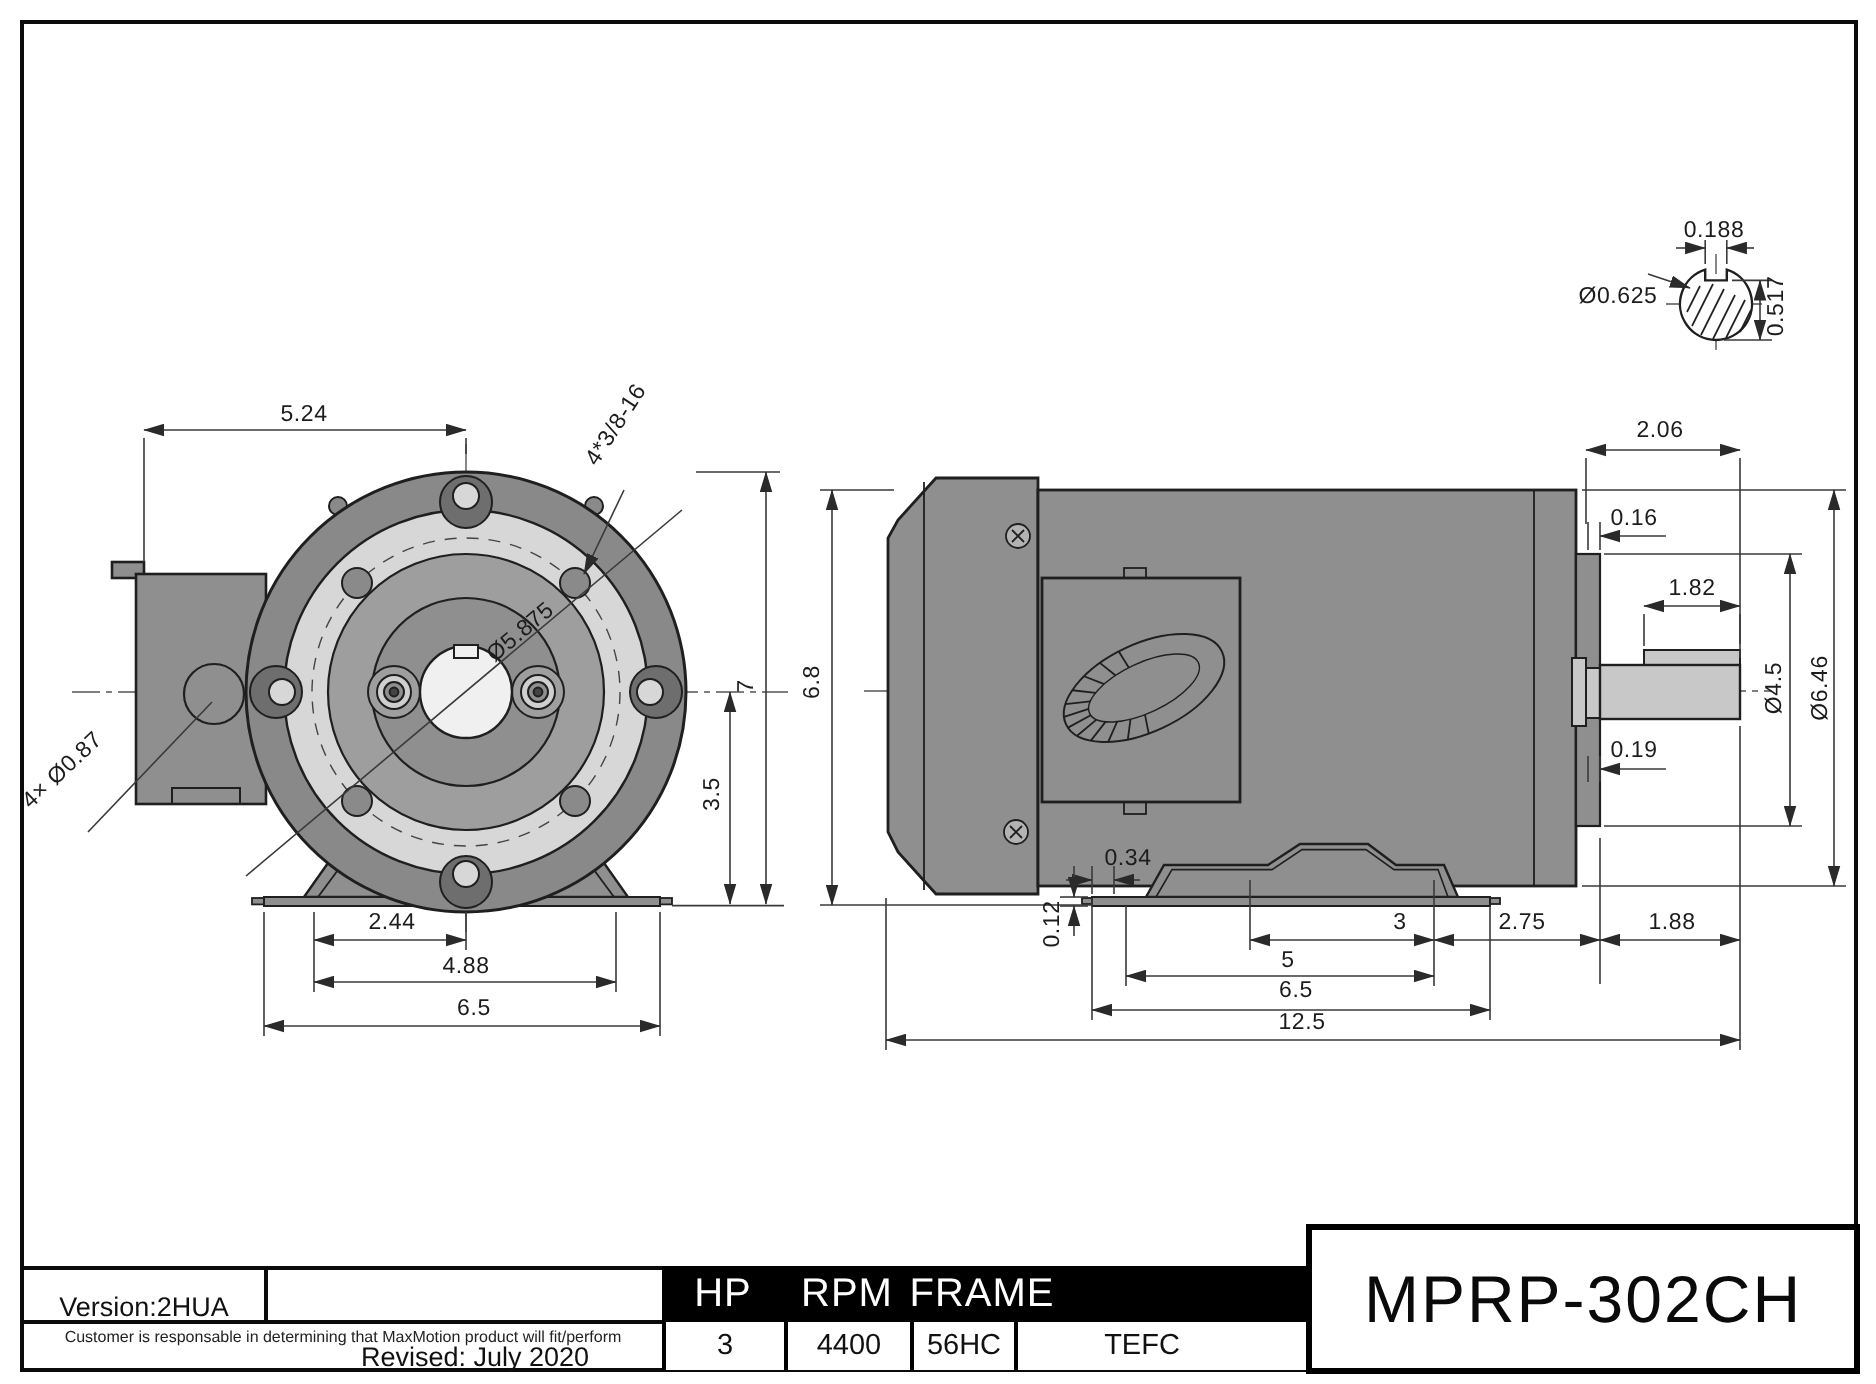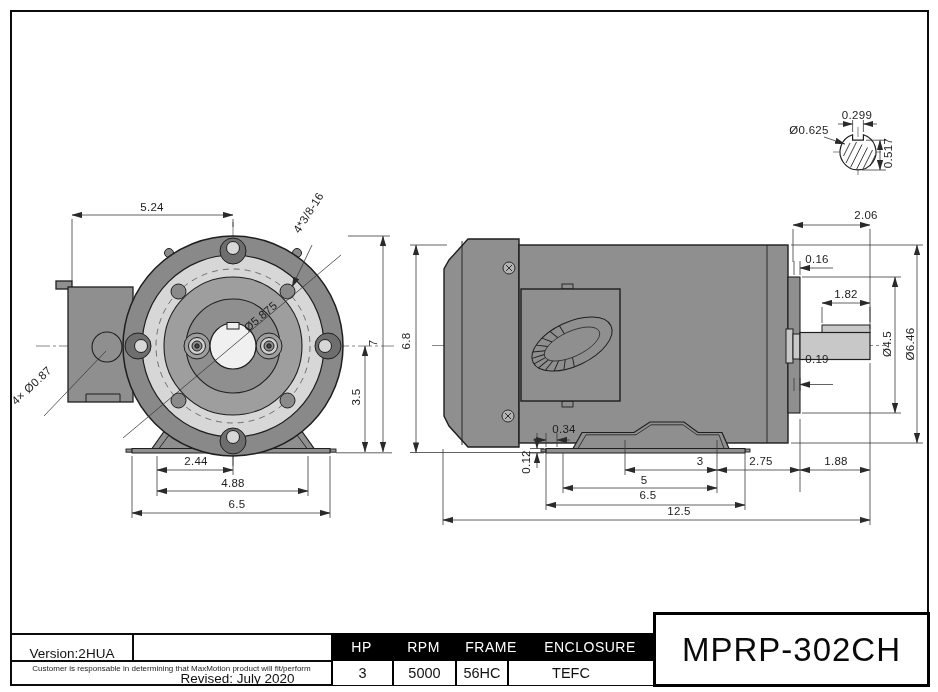--- a/index.html
+++ b/index.html
@@ -10,21 +10,21 @@
   svg.draw{position:absolute;left:0;top:0;}
   .dim{position:absolute;font-size:11.5px;color:#1c1c1c;white-space:nowrap;
        letter-spacing:.3px;transform:translate(-50%,-50%);line-height:1;}
   .dim.r90{transform:translate(-50%,-50%) rotate(-90deg);}
   
   .tb-line{position:absolute;background:#0b0b0b;}
   .tb-cell{position:absolute;display:flex;align-items:center;justify-content:center;
            font-size:13.5px;color:#111;}
   .tb-band{position:absolute;left:331px;top:633px;width:322px;height:28px;background:#000;
            display:flex;color:#fff;}
-  .tb-band .h{display:flex;align-items:center;justify-content:center;font-size:14px;letter-spacing:.5px;}
+  .tb-band .h{display:flex;align-items:center;justify-content:center;font-size:20px;letter-spacing:.5px;}
   .tb-vals{position:absolute;left:331px;top:661px;width:322px;height:24px;display:flex;background:#fff;}
   .tb-vals .v{display:flex;align-items:center;justify-content:center;font-size:14.5px;color:#111;
               border-left:2px solid #000;box-sizing:border-box;}
   .tb-disc{position:absolute;left:12px;top:662px;width:319px;height:22px;text-align:center;
            font-size:8px;color:#222;line-height:1.25;padding-top:2px;box-sizing:border-box;}
   .model-box{position:absolute;left:653px;top:612px;width:277px;height:75px;background:#fff;
              border:3px solid #000;box-sizing:border-box;display:flex;align-items:center;
              justify-content:center;font-size:33px;color:#0a0a0a;letter-spacing:1px;}
 </style>
 </head>
@@ -273,37 +273,37 @@
   <div class="dim" style="left:309px;top:213px;transform:translate(-50%,-50%) rotate(-57deg)">4*3/8-16</div>
   <div class="dim" style="left:261px;top:317px;transform:translate(-50%,-50%) rotate(-40deg)">Ø5.875</div>
   <div class="dim" style="left:32px;top:386px;transform:translate(-50%,-50%) rotate(-43deg)">4× Ø0.87</div>
   <div class="dim r90" style="left:374px;top:343px">7</div>
   <div class="dim r90" style="left:357px;top:397px">3.5</div>
   <div class="dim" style="left:196px;top:462px">2.44</div>
   <div class="dim" style="left:233px;top:484px">4.88</div>
   <div class="dim" style="left:237px;top:505px">6.5</div>
 
   <div class="dim r90" style="left:407px;top:341px">6.8</div>
-  <div class="dim" style="left:866px;top:216px">2.06</div>
+  <div class="dim" style="left:830px;top:216px">2.06</div>
   <div class="dim" style="left:817px;top:260px">0.16</div>
   <div class="dim" style="left:846px;top:295px">1.82</div>
   <div class="dim r90" style="left:888px;top:344px">Ø4.5</div>
   <div class="dim r90" style="left:911px;top:344px">Ø6.46</div>
-  <div class="dim" style="left:817px;top:360px">0.19</div>
+  <div class="dim" style="left:817px;top:376px">0.19</div>
   <div class="dim" style="left:564px;top:430px">0.34</div>
   <div class="dim r90" style="left:527px;top:462px">0.12</div>
   <div class="dim" style="left:700px;top:462px">3</div>
   <div class="dim" style="left:644px;top:481px">5</div>
   <div class="dim" style="left:648px;top:496px">6.5</div>
-  <div class="dim" style="left:679px;top:512px">12.5</div>
+  <div class="dim" style="left:651px;top:512px">12.5</div>
   <div class="dim" style="left:761px;top:462px">2.75</div>
   <div class="dim" style="left:836px;top:462px">1.88</div>
 
-  <div class="dim" style="left:857px;top:116px">0.299</div>
-  <div class="dim" style="left:809px;top:131px">Ø0.625</div>
+  <div class="dim" style="left:857px;top:116px">0.188</div>
+  <div class="dim" style="left:809px;top:149px">Ø0.625</div>
   <div class="dim r90" style="left:889px;top:153px">0.517</div>
 
   <div class="tb-line" style="left:10px;top:633px;width:323px;height:2px"></div>
   <div class="tb-line" style="left:132px;top:634px;width:2px;height:27px"></div>
   <div class="tb-line" style="left:10px;top:660px;width:323px;height:2px"></div>
 
   <div class="tb-cell" style="left:12px;top:635px;width:120px;height:37px">
     <span>Version:2HUA</span>
   </div>
   <div class="tb-cell" style="left:134px;top:666px;width:207px;height:25px">
@@ -311,25 +311,24 @@
   </div>
 
   <div class="tb-disc">
     <div>Customer is responsable in determining that MaxMotion product will fit/perform</div>
   </div>
 
   <div class="tb-band">
     <div class="h" style="width:61px">HP</div>
     <div class="h" style="width:63px">RPM</div>
     <div class="h" style="width:72px">FRAME</div>
-    <div class="h" style="width:126px">ENCLOSURE</div>
   </div>
   <div class="tb-vals">
     <div class="v" style="width:61px">3</div>
-    <div class="v" style="width:63px">5000</div>
+    <div class="v" style="width:63px">4400</div>
     <div class="v" style="width:52px">56HC</div>
     <div class="v" style="width:126px">TEFC</div>
   </div>
 
   <div class="model-box">
     <span>MPRP-302CH</span>
   </div>
 
 </div>
 

